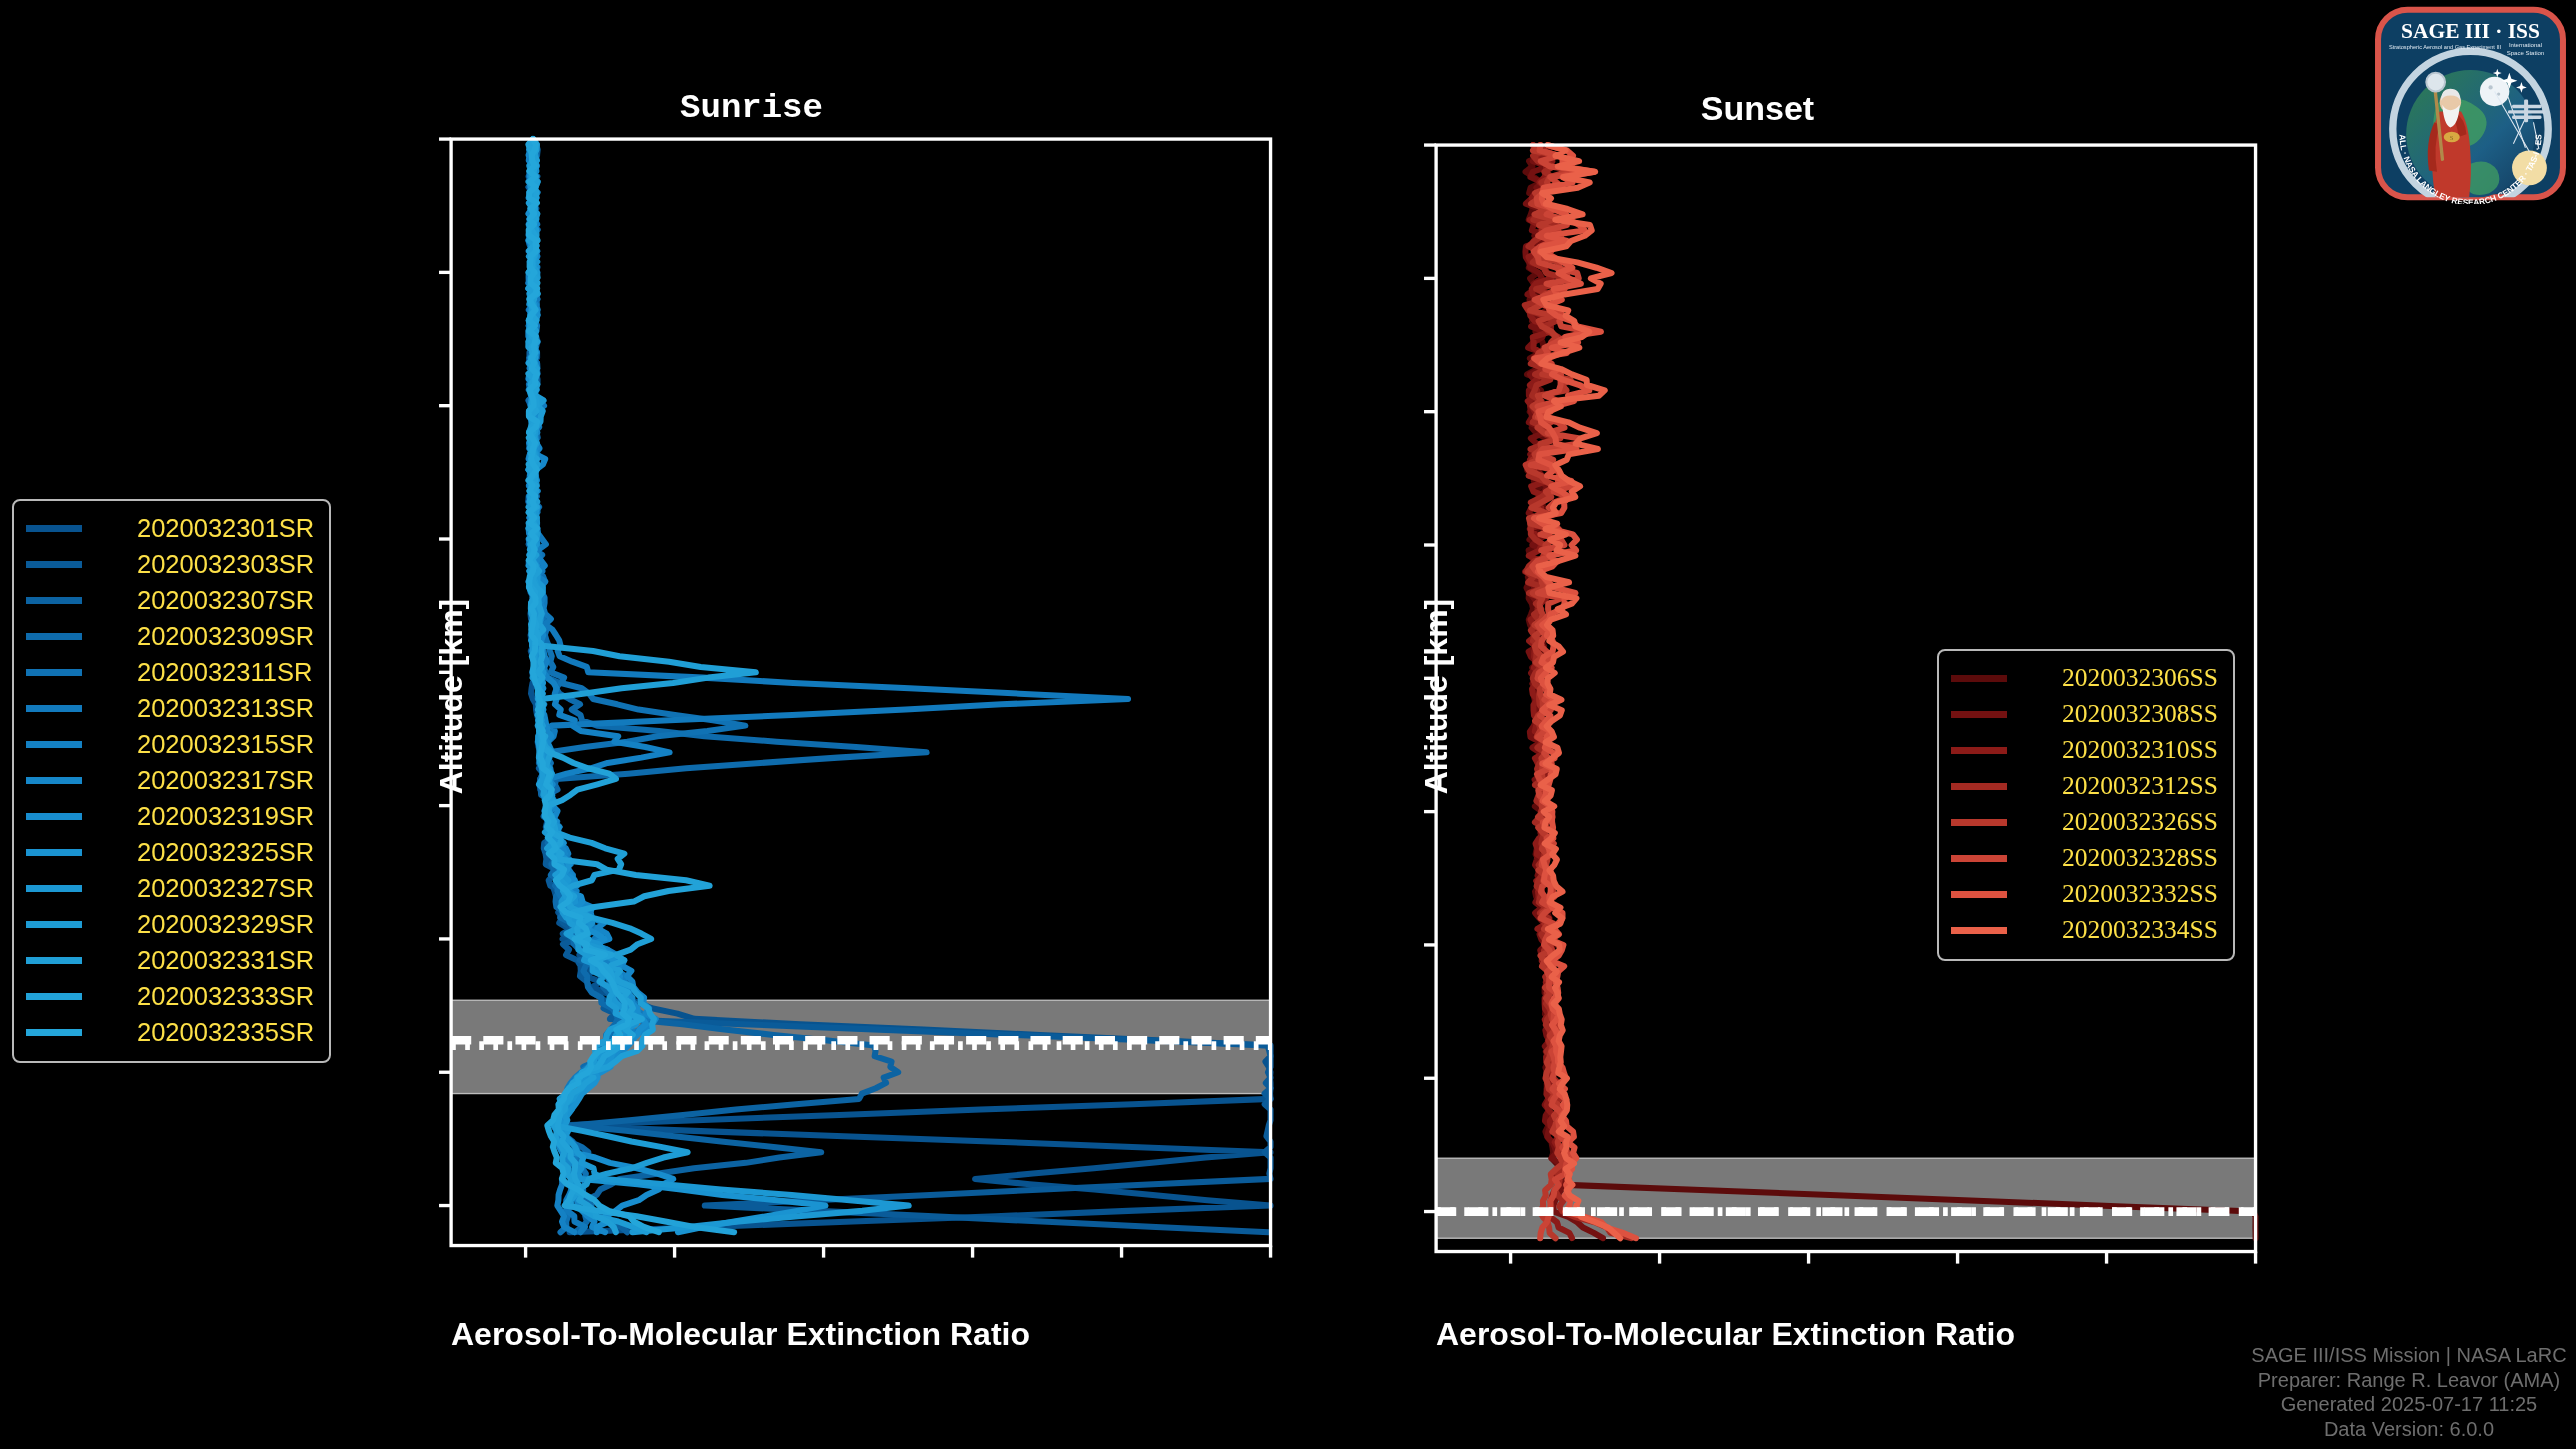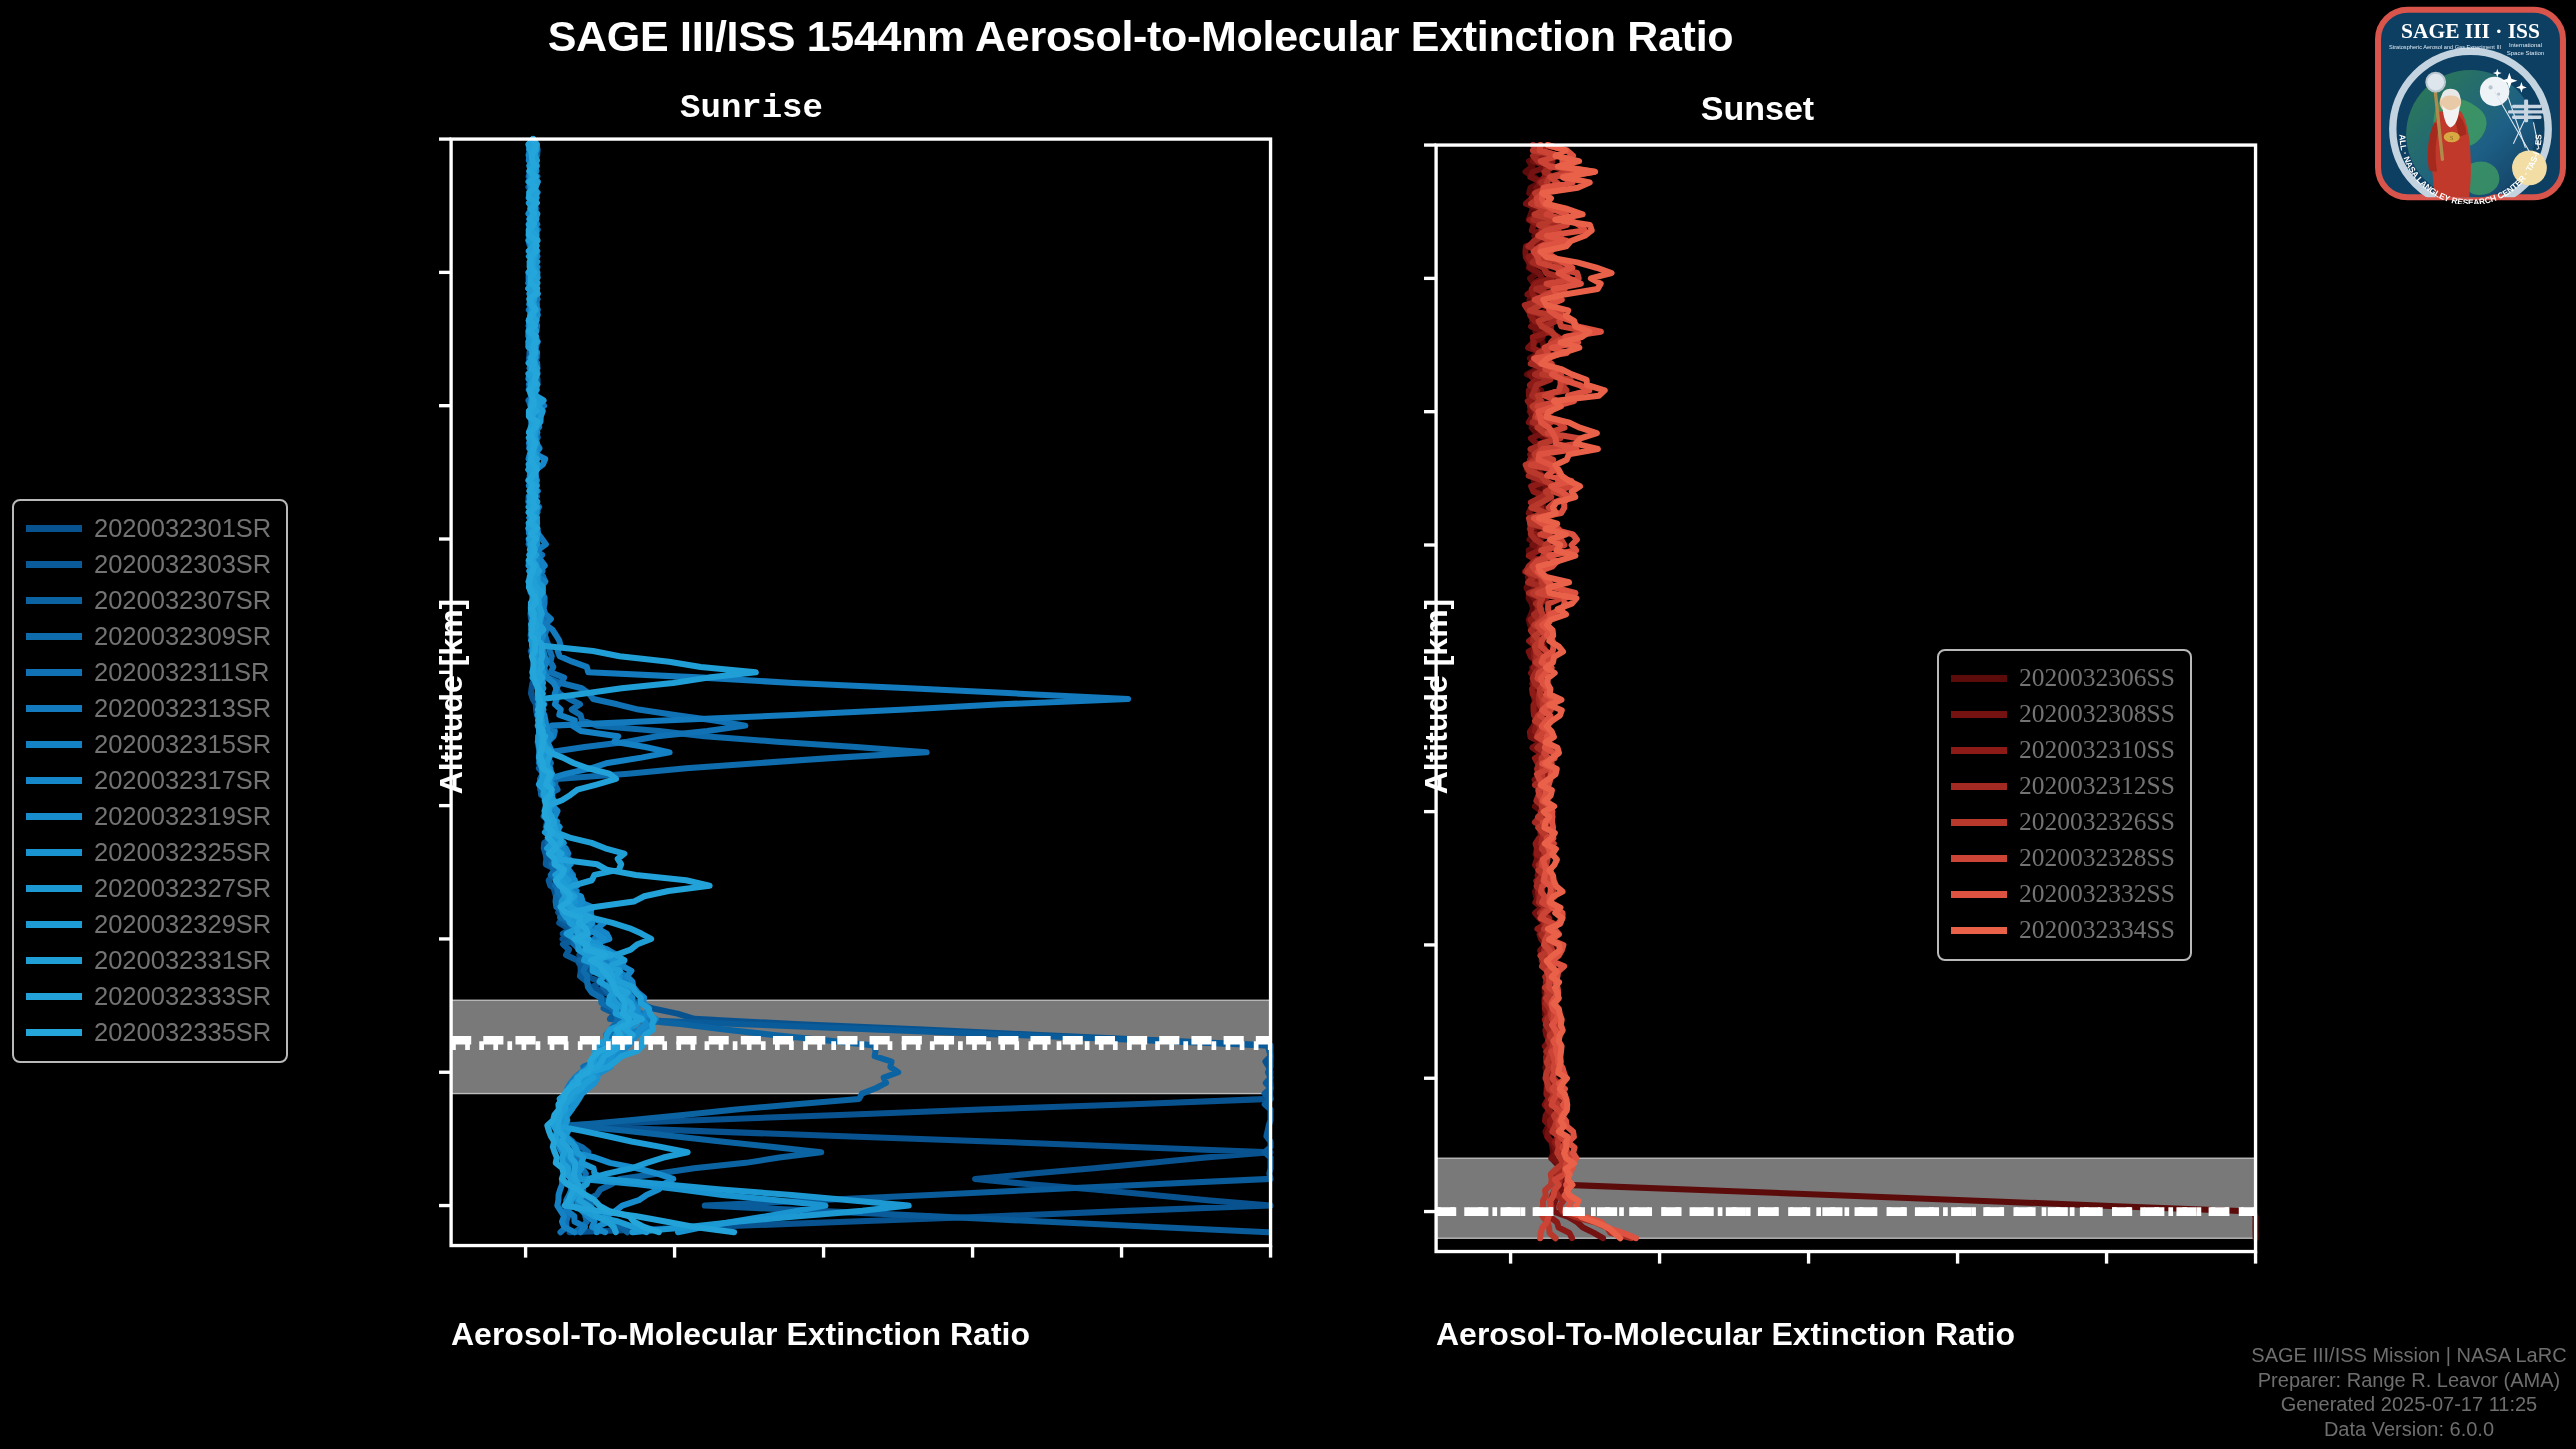--- a/index.html
+++ b/index.html
@@ -43,21 +43,21 @@
   
   .legend-box {
     position: absolute;
     background: #000000;
     border: 2px solid #b9b9b9;
     border-radius: 8px;
     padding: 9.4px 14.8px 10.7px 12px;
   }
   .legend-row { display: flex; align-items: center; height: 36px; }
   .legend-swatch { width: 56px; height: 7.4px; margin-right: 12px; flex: none; }
-  .legend-text { color: #737373; font-size: 25.5px; white-space: nowrap; }
+  .legend-text { color: #fde047; font-size: 25.5px; white-space: nowrap; margin-left: 43px; }
 
   .tropo-legend { position: absolute; left: 12px; top: 1311px; }
   .tropo-row { display: flex; align-items: center; height: 39px; }
   .tropo-key { width: 62px; height: 20px; margin-right: 14.8px; flex: none; position: relative; }
   .tropo-text { color: #ffffff; font-size: 25.5px; white-space: nowrap; }
 
   .dash-key::before {
     content: ""; position: absolute; left: 0; top: 7.4px; width: 62px; height: 6.7px;
     background: repeating-linear-gradient(to right, #fff 0 17.4px, transparent 17.4px 28px);
   }
@@ -74,21 +74,20 @@
     text-align: center; color: #6e6e6e; font-size: 20px; line-height: 1.22;
   }
 
   .logo-wrap { position: absolute; right: 5.4px; top: 2.7px; width: 201px; height: 201px; }
 </style>
 </head>
 <body>
 
 <div id="root">
 
-  <div class="main-title">SAGE III/ISS 1544nm Aerosol-to-Molecular Extinction Ratio</div>
   <div class="panel-title" id="sunrise-title">Sunrise</div>
   <div class="panel-title" id="sunset-title">Sunset</div>
 
   <div class="logo-wrap">
     <svg viewBox="0 0 300 300" width="201" height="201">
       <defs>
         <clipPath id="badgeClip">
             <rect x="12" y="10" width="276" height="280" rx="44"></rect>
           </clipPath>
         <linearGradient id="earthG" x1="0" y1="0" x2="1" y2="1">

